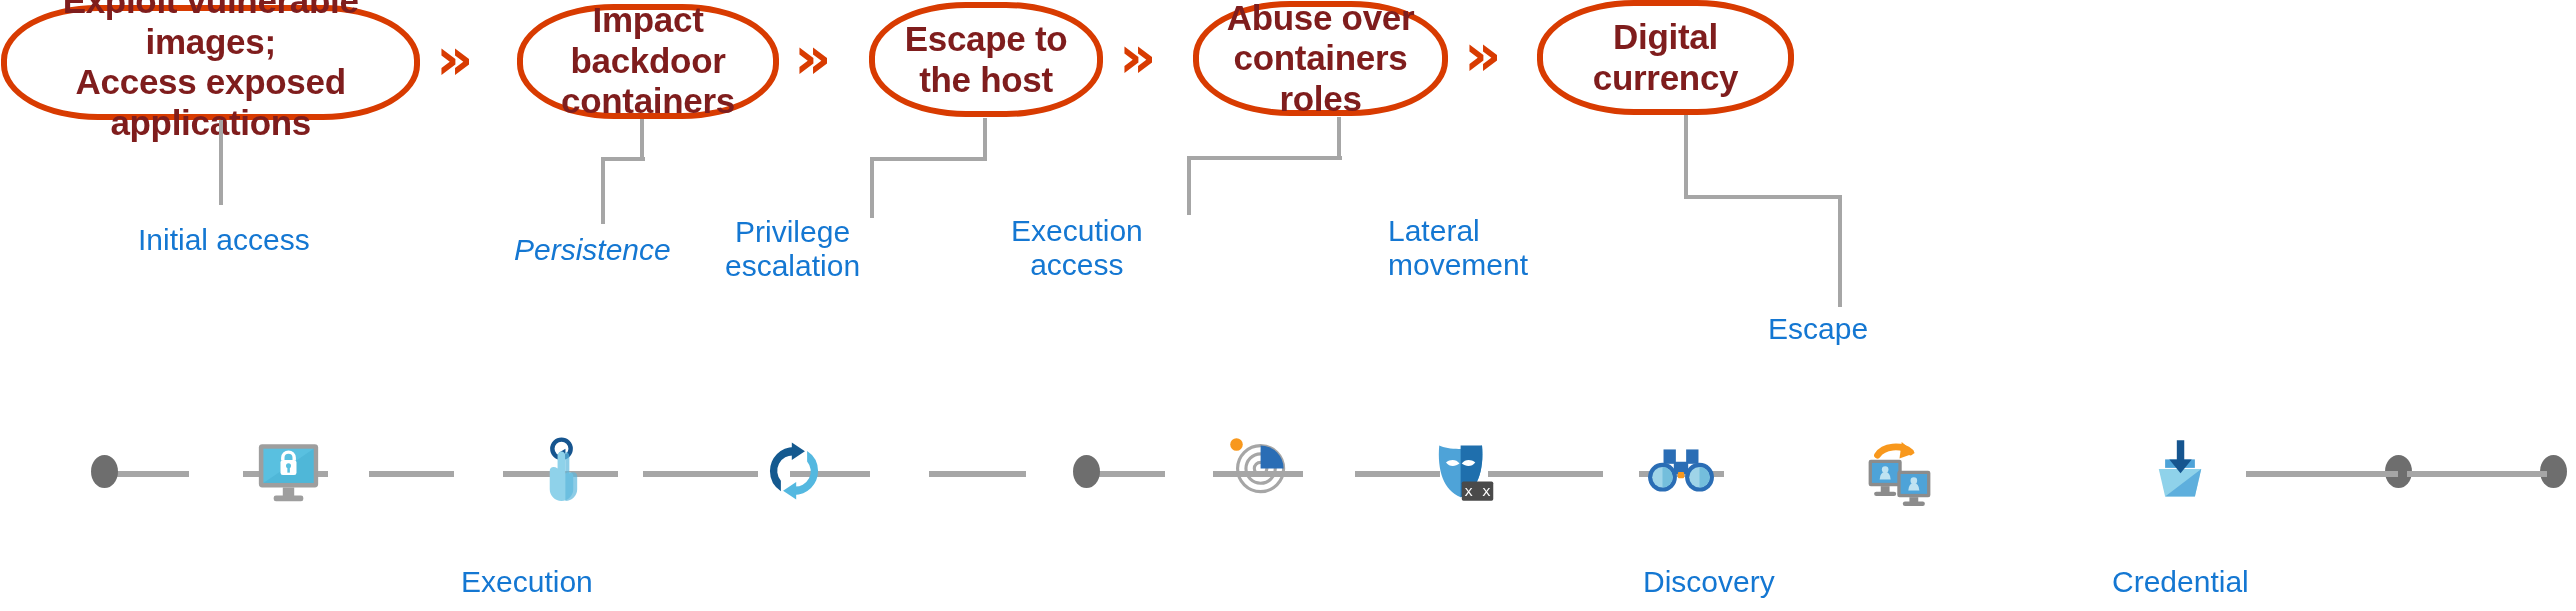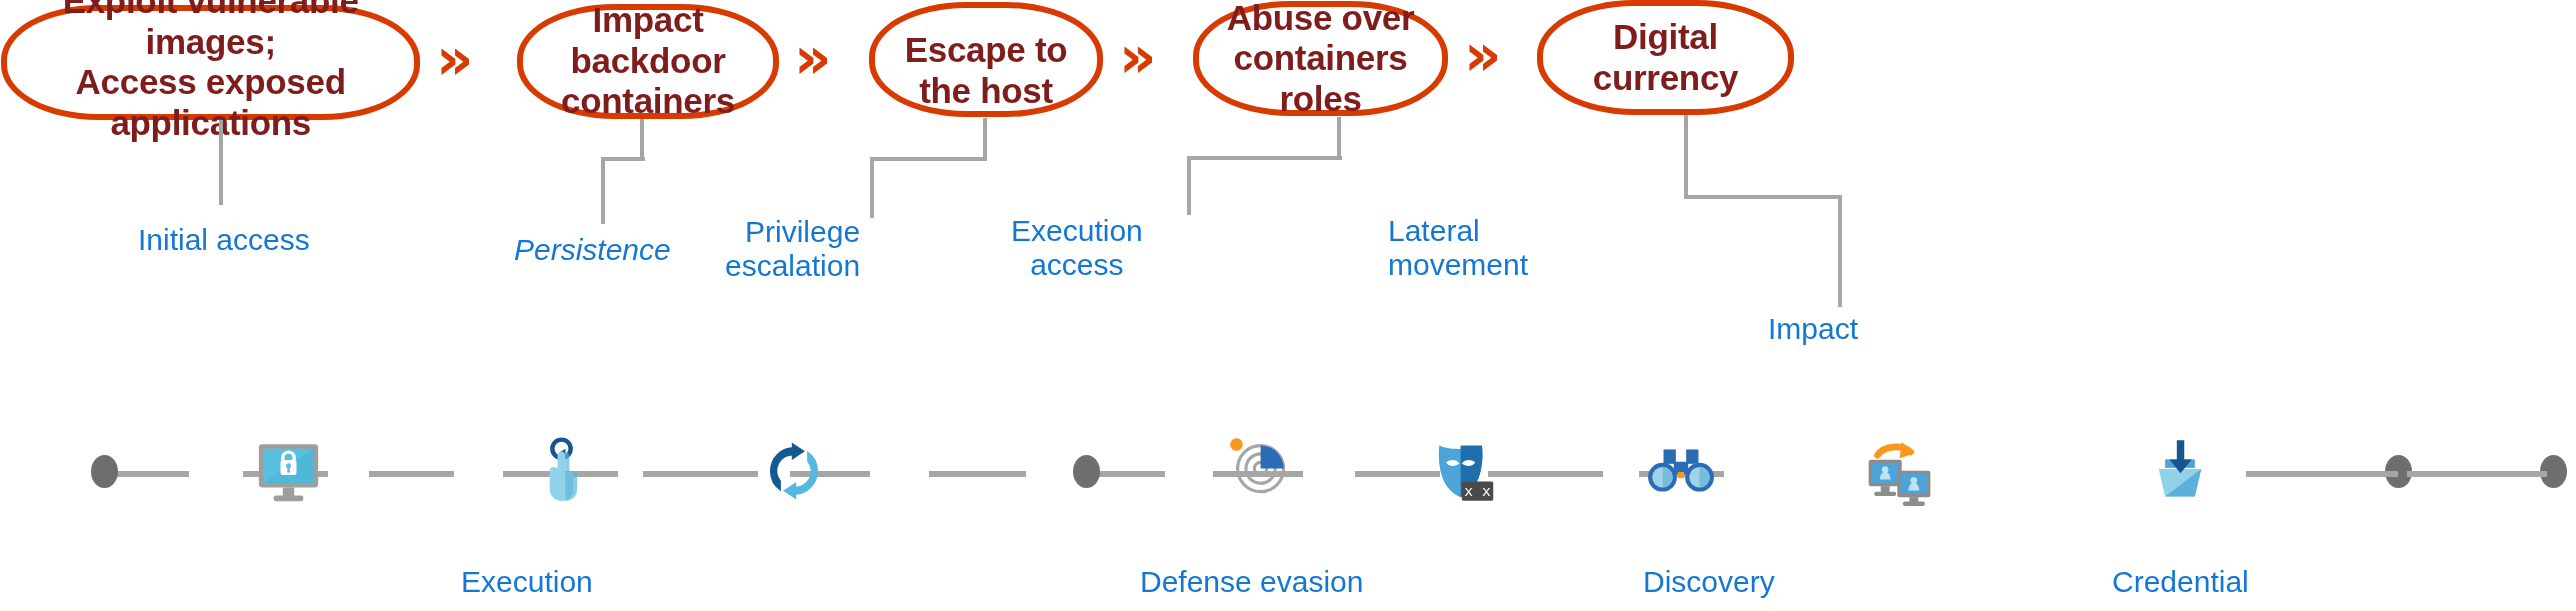--- a/index.html
+++ b/index.html
@@ -70,21 +70,21 @@
 
   <div class="stage-box" style="left:517px;top:3.6px;width:262px;height:115px;">
     <div>
       <span>Impact backdoor</span>
       <span>containers</span>
     </div>
   </div>
 
   <div class="chev" style="left:794px;top:29px;">»</div>
 
-  <div class="stage-box" style="left:869px;top:2.4px;width:234px;height:115px;align-items:flex-end;">
+  <div class="stage-box" style="left:869px;top:2.4px;width:234px;height:115px;">
     <div>
       <span>Escape to</span>
       <span>the host</span>
     </div>
   </div>
 
   <div class="chev" style="left:1119px;top:28px;">»</div>
 
   <div class="stage-box" style="left:1193px;top:1.2px;width:255px;height:115px;">
     <div>
@@ -116,36 +116,36 @@
   <div class="ln v" style="left:1187px;top:156px;height:59px;"></div>
 
   <div class="ln v" style="left:1684px;top:115px;height:82px;"></div>
   <div class="ln h" style="left:1684px;top:195px;width:158px;"></div>
   <div class="ln v" style="left:1838px;top:195px;height:112px;"></div>
 
   <div class="tactic" style="left:138px;top:222px;">Initial access</div>
 
   <div class="tactic" style="left:514px;top:232px;font-style:italic;">Persistence</div>
 
-  <div class="tactic two" style="left:725px;top:215px;text-align:right;">
+  <div class="tactic two" style="left:725px;top:215px;text-align:center;">
     <div>Privilege</div>
     <div>escalation</div>
   </div>
 
   <div class="tactic two" style="left:1011px;top:214px;text-align:center;">
     <div>Execution</div>
     <div>access</div>
   </div>
 
   <div class="tactic two" style="left:1388px;top:214px;text-align:left;">
     <div>Lateral</div>
     <div>movement</div>
   </div>
 
-  <div class="tactic" style="left:1768px;top:311px;">Impact</div>
+  <div class="tactic" style="left:1768px;top:311px;">Escape</div>
 
   <div class="tl-line" style="left:104px;top:471px;width:85px;"></div>
   <div class="tl-line" style="left:243px;top:471px;width:85px;"></div>
   <div class="tl-line" style="left:369px;top:471px;width:85px;"></div>
   <div class="tl-line" style="left:503px;top:471px;width:115px;"></div>
   <div class="tl-line" style="left:643px;top:471px;width:115px;"></div>
   <div class="tl-line" style="left:790px;top:471px;width:80px;"></div>
   <div class="tl-line" style="left:929px;top:471px;width:97px;"></div>
   <div class="tl-line" style="left:1077px;top:471px;width:88px;"></div>
   <div class="tl-line" style="left:1213px;top:471px;width:90px;"></div>
@@ -235,18 +235,17 @@
 
   <svg class="tl-icon" style="left:2146px;top:436px;" width="68" height="68" viewBox="0 0 64 64">
     <rect x="18" y="22" width="28" height="8" fill="#4EA3D8"></rect>
     <path d="M12 31 h40 l-6 26 h-28 z" fill="#8FD2EA"></path>
     <path d="M52 31 l-6 26 h-28 z" fill="#4EA3D8" opacity=".75"></path>
     <rect x="29" y="4" width="7" height="22" fill="#16558F"></rect>
     <path d="M22 22 l10.5 13 l10.5 -13 z" fill="#16558F"></path>
   </svg>
 
   <div class="tactic" style="left:461px;top:564px;">Execution</div>
-  <div class="tactic" style="left:1140px;top:564px;">Defense evasion</div>
   <div class="tactic" style="left:1643px;top:564px;">Discovery</div>
   <div class="tactic" style="left:2112px;top:564px;">Credential</div>
 
 </div>
 
 
 </body></html>

